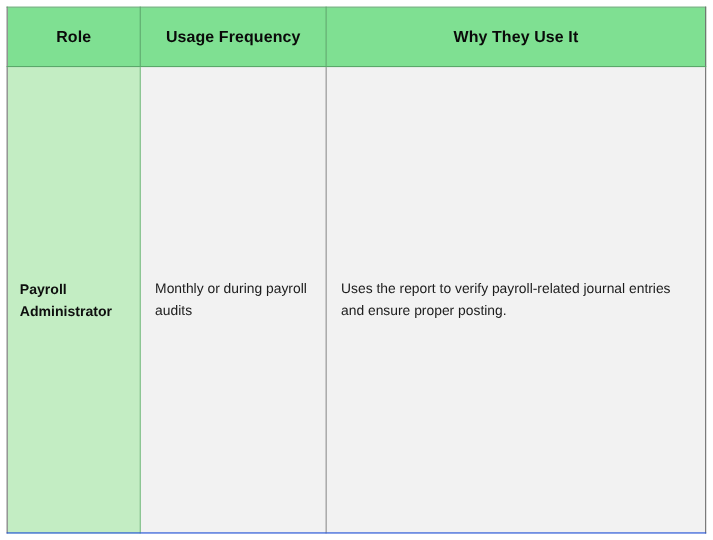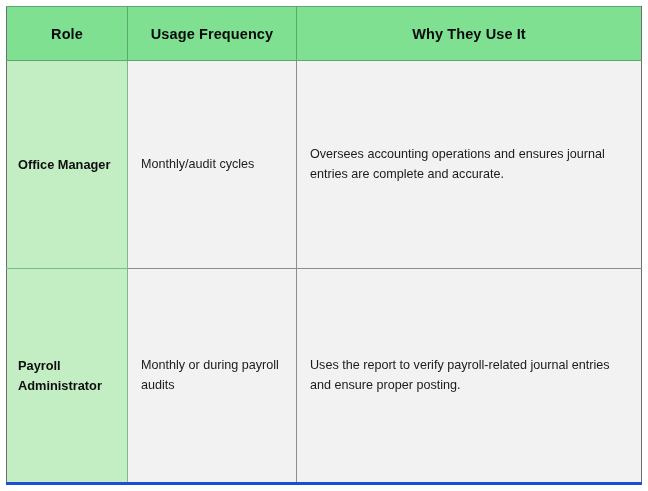--- a/index.html
+++ b/index.html
@@ -79,45 +79,40 @@
   }
 
   tbody td.cell-why {
     background: #F2F2F2;
     border-color: #8e8e8e;
     border-right: 1px solid #6e6e6e;
     padding-left: 13px;
     padding-right: 10px;
   }
 
-  tbody tr:last-child td { border-bottom: 3px solid #1d4ed8; margin-left: 28px; }
+  tbody tr:last-child td { border-bottom: 1px solid #1d4ed8; margin-left: 28px; }
 </style>
 </head>
 <body>
 
 <div class="table-wrap">
   <table class="roles-table">
     <colgroup>
       <col class="c-role">
       <col class="c-freq">
       <col class="c-why">
     </colgroup>
     <thead>
       <tr>
         <th class="th-role">Role</th>
         <th class="th-freq">Usage Frequency</th>
         <th class="th-why">Why They Use It</th>
       </tr>
     </thead>
     <tbody>
       <tr>
-        <td class="cell-role">Office Manager</td>
-        <td class="cell-freq">Monthly/audit cycles</td>
-        <td class="cell-why">Oversees accounting operations and ensures journal entries are complete and accurate.</td>
-      </tr>
-      <tr>
         <td class="cell-role">Payroll Administrator</td>
         <td class="cell-freq">Monthly or during payroll audits</td>
         <td class="cell-why">Uses the report to verify payroll-related journal entries and ensure proper posting.</td>
       </tr>
     </tbody>
   </table>
 </div>
 
 </body></html>

